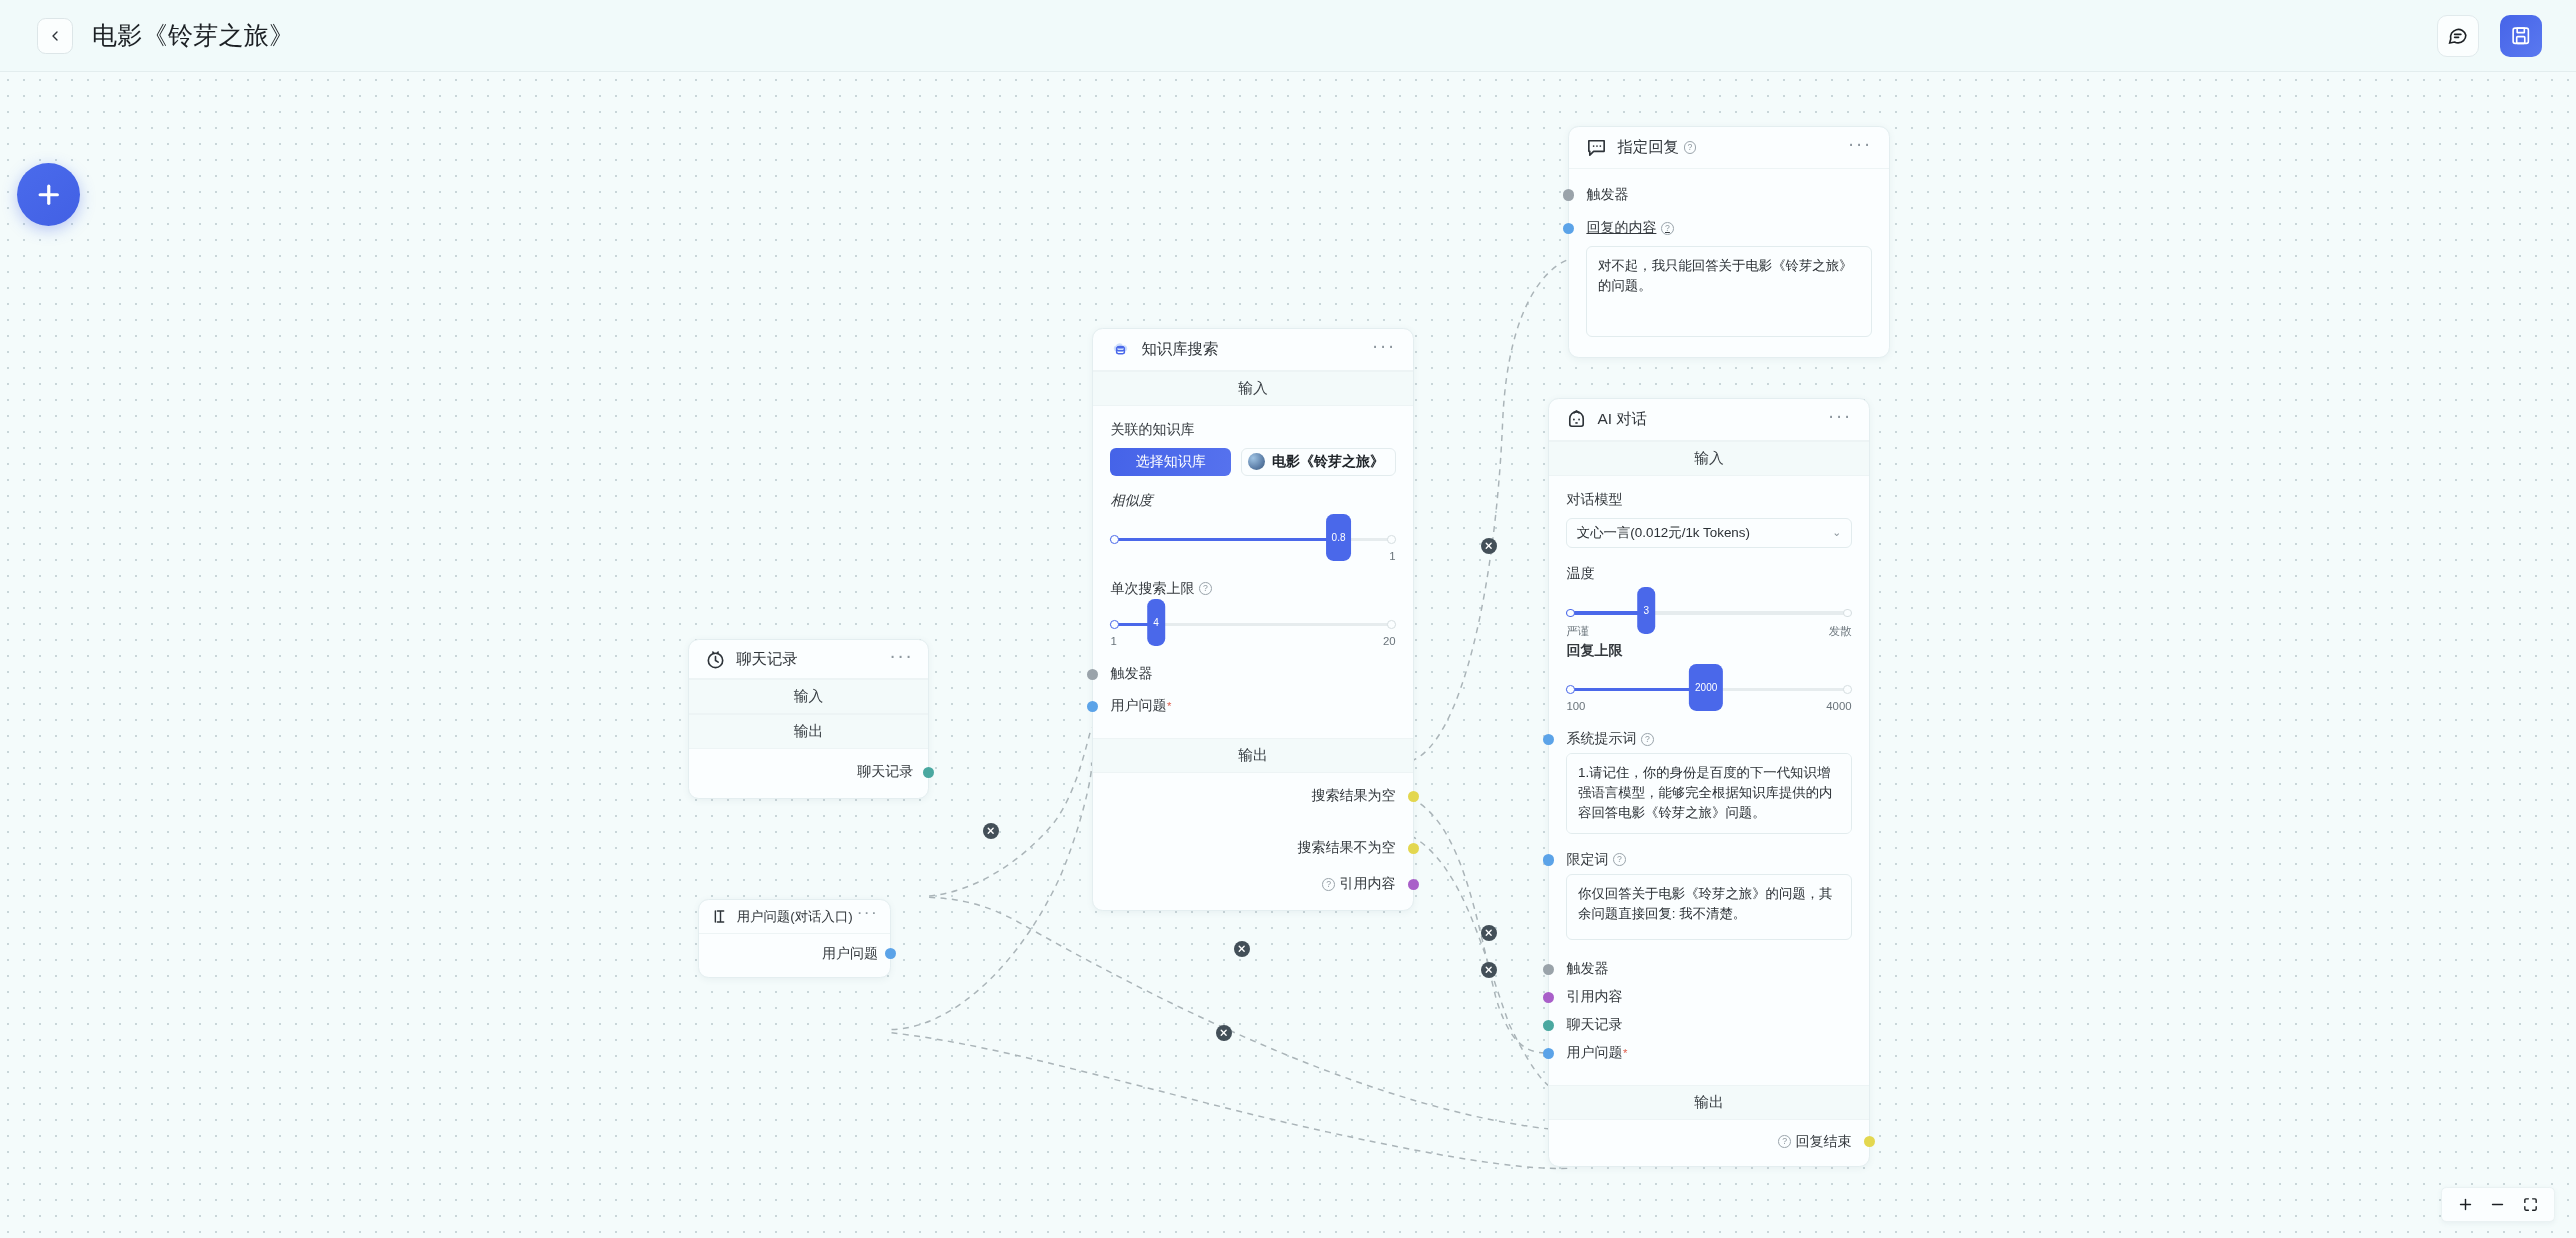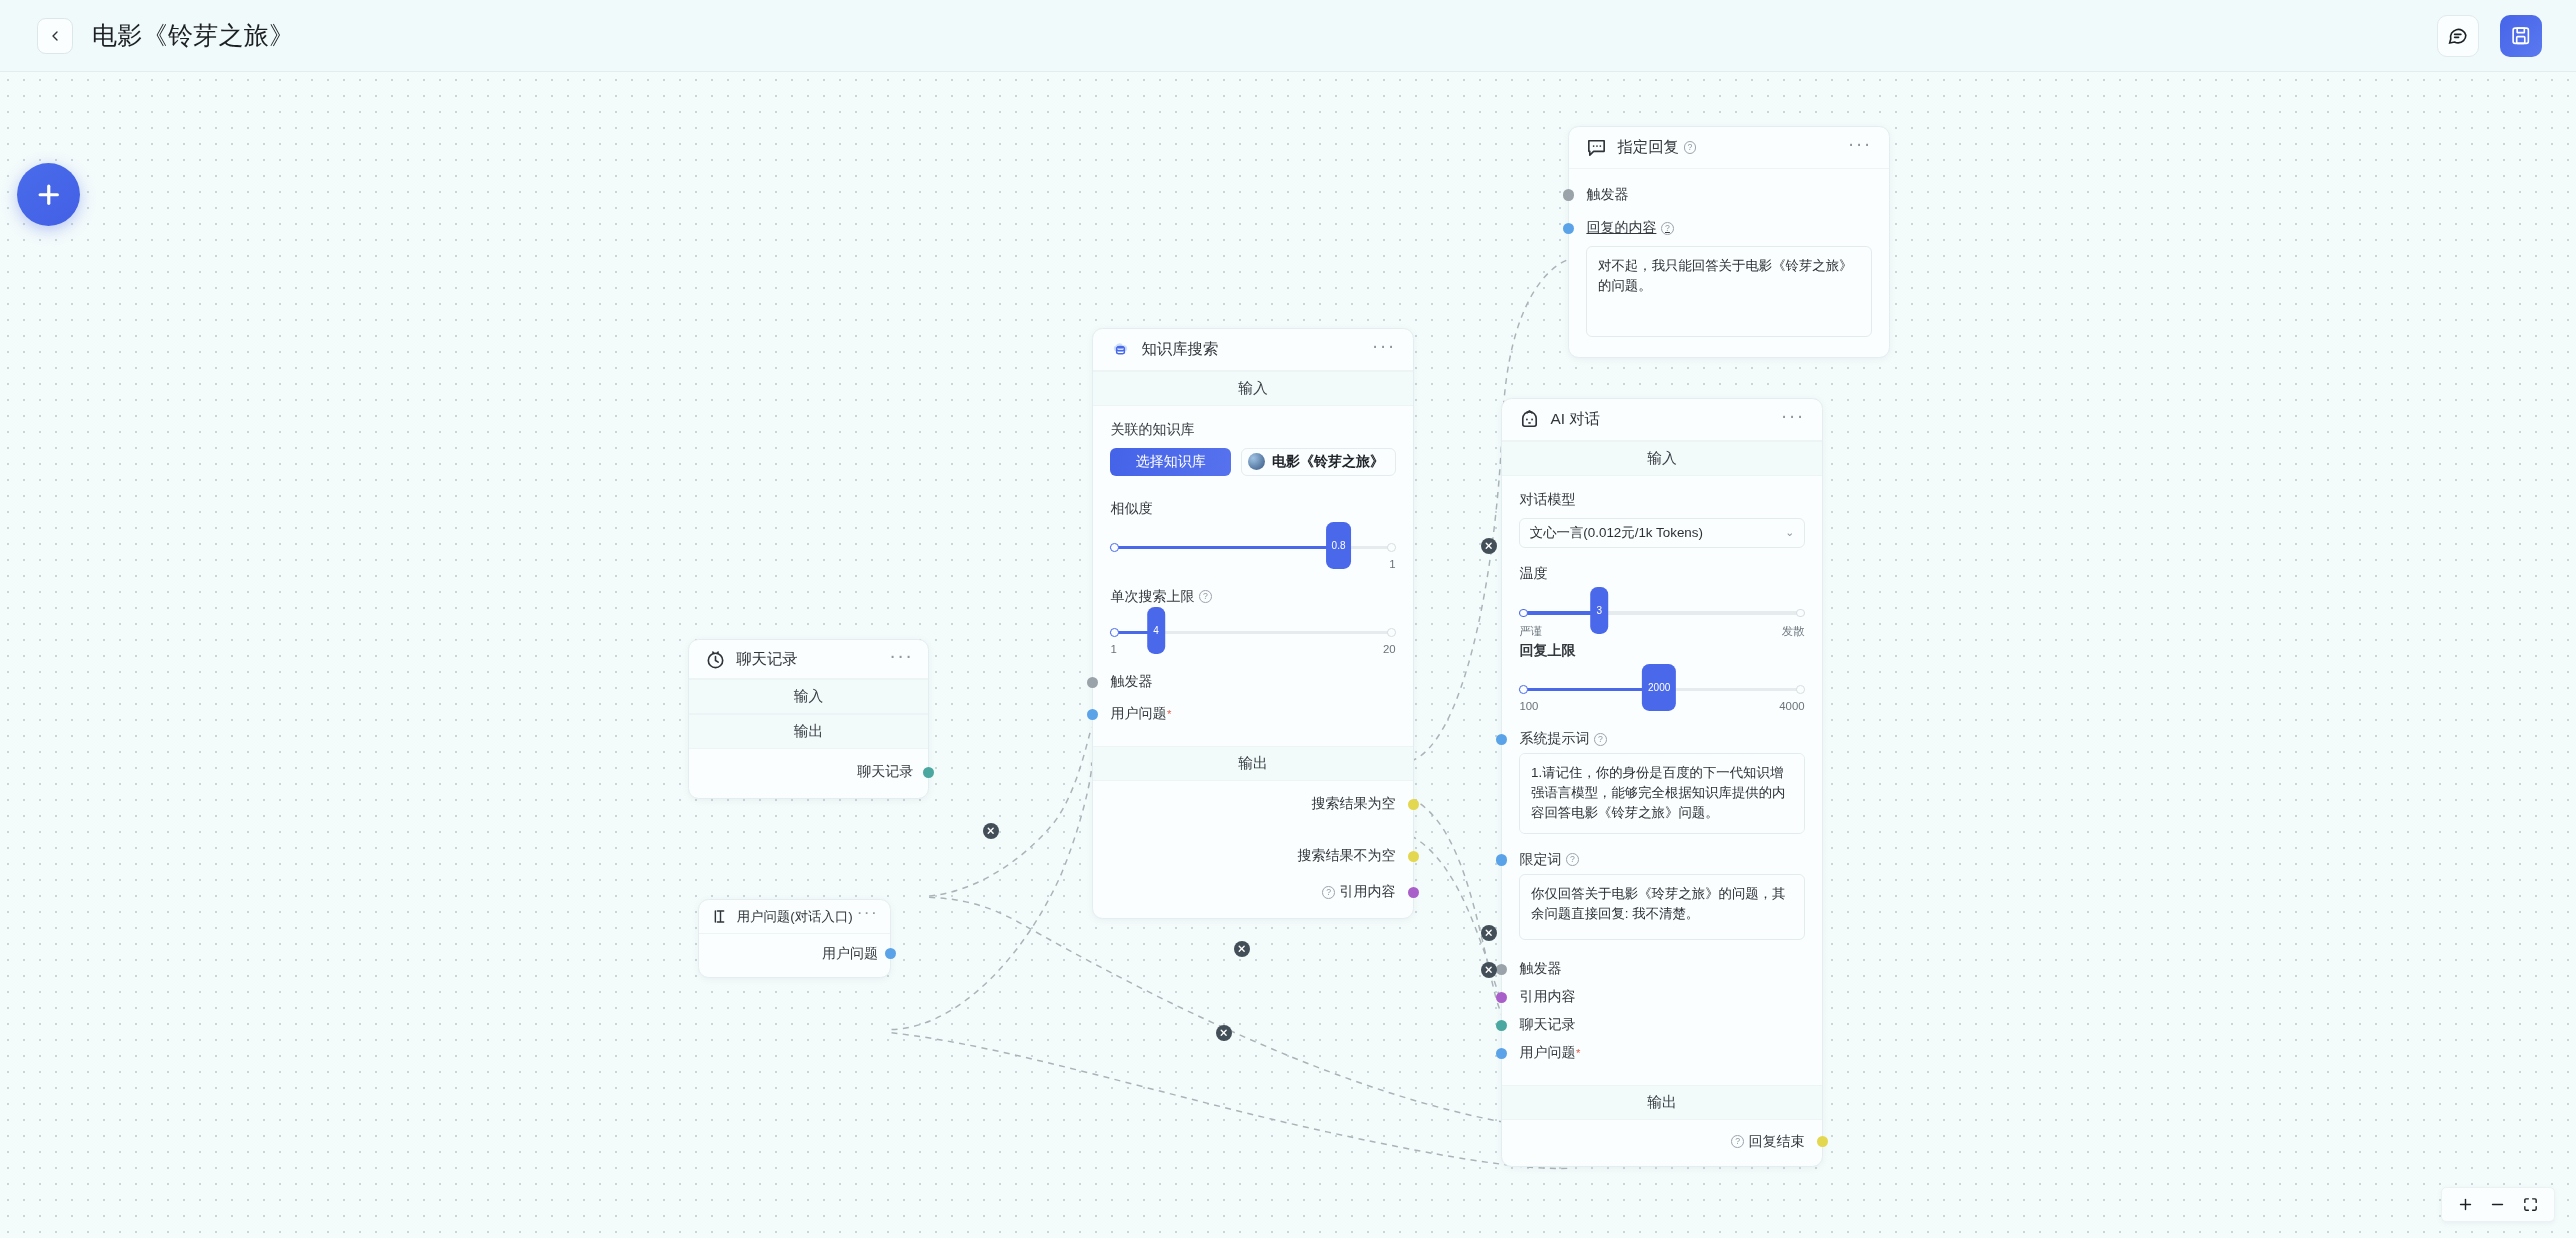--- a/index.html
+++ b/index.html
@@ -338,21 +338,21 @@
       </div>
       <div class="port-row" style="margin-top:5.4px;text-decoration:underline;">
         <span class="port-dot" style="left:-23.5px; background:#5ba3e8;"></span>
         <span>回复的内容</span>
         <span class="help-q">?</span>
       </div>
       <textarea class="ta" rows="4" style="height: 91px; margin-top: 4px;">对不起，我只能回答关于电影《铃芽之旅》的问题。</textarea>
     </div>
   </div>
 
-  <div class="node" style="left:1501px; top:326px; width:322px;">
+  <div class="node" style="left:1548px; top:326px; width:322px;">
     <div class="node-head">
       <span class="nh-icon">
         <svg viewBox="0 0 24 24" fill="none" stroke="#2d3339" stroke-width="1.7" stroke-linejoin="round">
           <path d="M5 11a7 7 0 0 1 14 0v6a2 2 0 0 1-2 2H7a2 2 0 0 1-2-2z"></path>
           <path d="M9 5.2 12 3l3 2.2"></path>
           <circle cx="9.3" cy="12" r=".95" fill="#2d3339" stroke="none"></circle>
           <circle cx="14.7" cy="12" r=".95" fill="#2d3339" stroke="none"></circle>
           <line x1="10.8" y1="15.6" x2="13.2" y2="15.6"></line>
         </svg>
       </span>
@@ -456,21 +456,21 @@
     <div class="node-body">
       <div class="field-label">关联的知识库</div>
       <div style="display:flex; align-items:center; gap:9.4px;">
         <button class="btn-primary">选择知识库</button>
         <div class="kb-chip">
           <span class="kb-avatar"></span>
           <span class="kb-chip-label">电影《铃芽之旅》</span>
         </div>
       </div>
 
-      <div class="field-label" style="margin-top:24px;">相似度</div>
+      <div class="field-label" style="margin-top:16px;font-style:italic;">相似度</div>
       <div class="slider-wrap">
         <div class="slider-track"></div>
         <div class="slider-fill" style="width:80%;"></div>
         <div class="slider-end left"></div>
         <div class="slider-end right"></div>
         <div class="slider-knob" style="left:80%;"></div>
         <div class="slider-bubble" style="left:80%;">0.8</div>
       </div>
       <div class="slider-scale">
         <span class="s-right">1</span>

